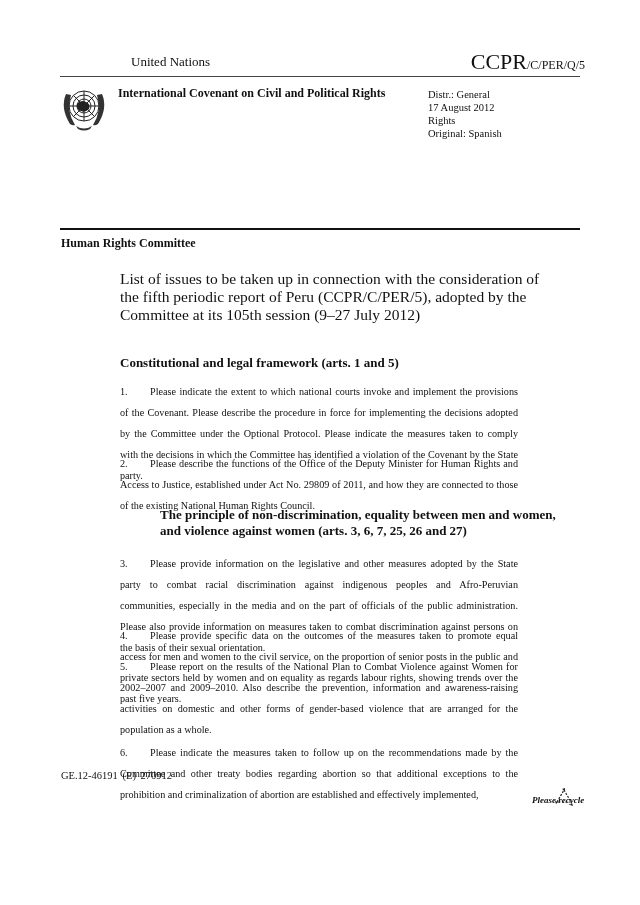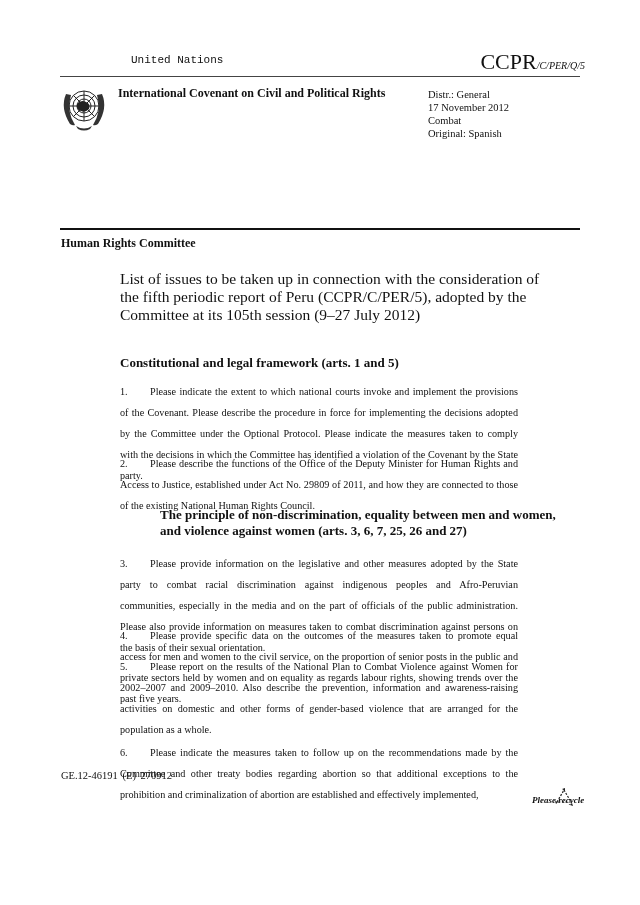--- a/index.html
+++ b/index.html
@@ -1,21 +1,21 @@
 <!DOCTYPE html>
 <html><head>
 <meta charset="utf-8">
 <style>
   html, body { margin: 0; padding: 0; background: #ffffff; }
   body { width: 640px; height: 905px; position: relative; overflow: hidden;
          font-family: "Liberation Serif", "DejaVu Serif", serif; color: #111; }
   .abs { position: absolute; }
-  .un-name { left: 131px; top: 54px; font-size: 11px; font-family: Liberation Mono, monospace; }
+  .un-name { left: 131px; top: 54px; font-size: 13px; }
   .symbol { right: 55px; top: 49px; font-size: 22px; white-space: nowrap; }
-  .symbol .suffix { font-size: 10px; font-style: italic; }
+  .symbol .suffix { font-size: 12px; }
   .rule-thin { left: 60px; top: 76px; width: 520px; height: 1px; background: #444; }
   .emblem { left: 58px; top: 82px; width: 52px; height: 52px; }
   .covenant-title { left: 118px; top: 81px; font-size: 12px; font-weight: bold; line-height: 24px; width: 290px; }
   .distr { left: 428px; top: 88px; font-size: 10.5px; line-height: 13px; }
   .rule-thick { left: 60px; top: 228px; width: 520px; height: 2px; background: #111; }
   .committee { left: 61px; top: 236px; font-size: 12px; font-weight: bold; }
   .main-title { left: 120px; top: 270px; width: 420px; font-size: 15.5px; font-weight: normal; line-height: 18px; }
   .heading { left: 120px; font-size: 13px; font-weight: bold; line-height: 16px; width: 400px; }
   .para { left: 120px; width: 398px; font-size: 10.2px; line-height: 21px; text-align: justify; }
   .para .num { display: inline-block; width: 30px; }
@@ -48,22 +48,22 @@
       <path d="M44 12 q6 14 -4 30 q-3 2 -5 1 q9 -14 4 -30z"></path>
       <path d="M18 44 q8 5 16 0 l-2 3 q-6 3 -12 0z"></path>
     </g>
   </svg>
 </div>
 
 <div class="abs covenant-title">International Covenant on Civil and Political Rights</div>
 
 <div class="abs distr">
   <div>Distr.: General</div>
-  <div>17 November 2012</div>
-  <div>Combat</div>
+  <div>17 August 2012</div>
+  <div>Rights</div>
   <div>Original: Spanish</div>
 </div>
 
 <div class="abs rule-thick"></div>
 
 <div class="abs committee">Human Rights Committee</div>
 <div class="abs main-title">List of issues to be taken up in connection with the consideration of the fifth periodic report of Peru (CCPR/C/PER/5), adopted by the Committee at its 105th session (9–27 July 2012)</div>
 
 <div class="abs heading" style="top:355px;">Constitutional and legal framework (arts. 1 and 5)</div>
 

